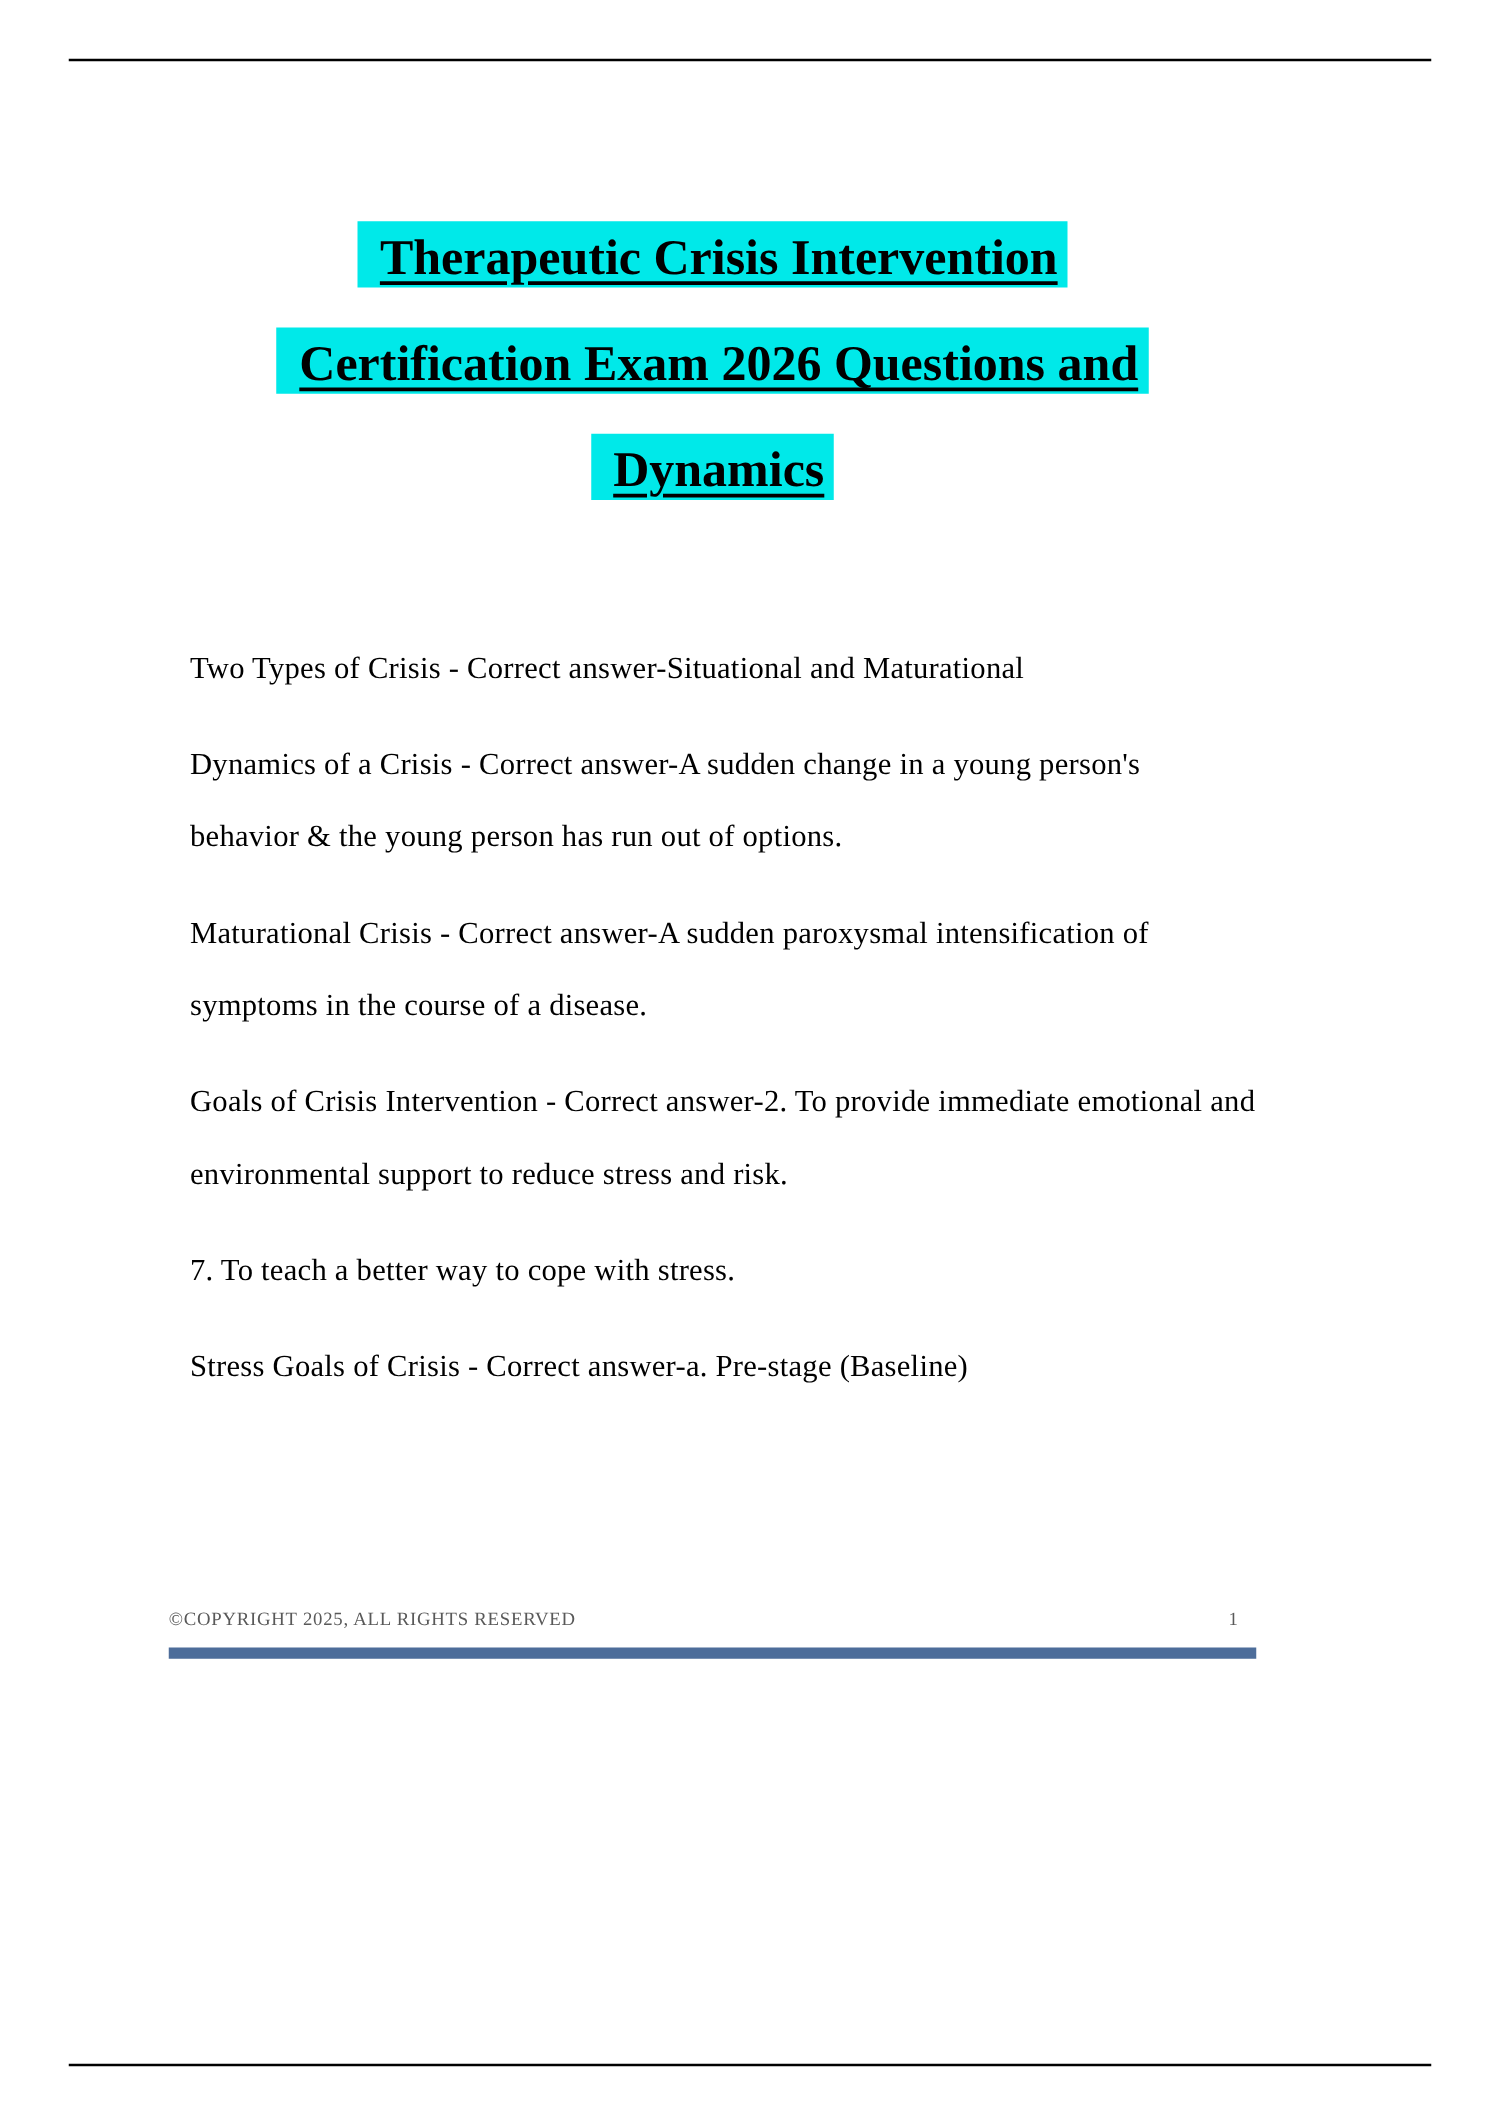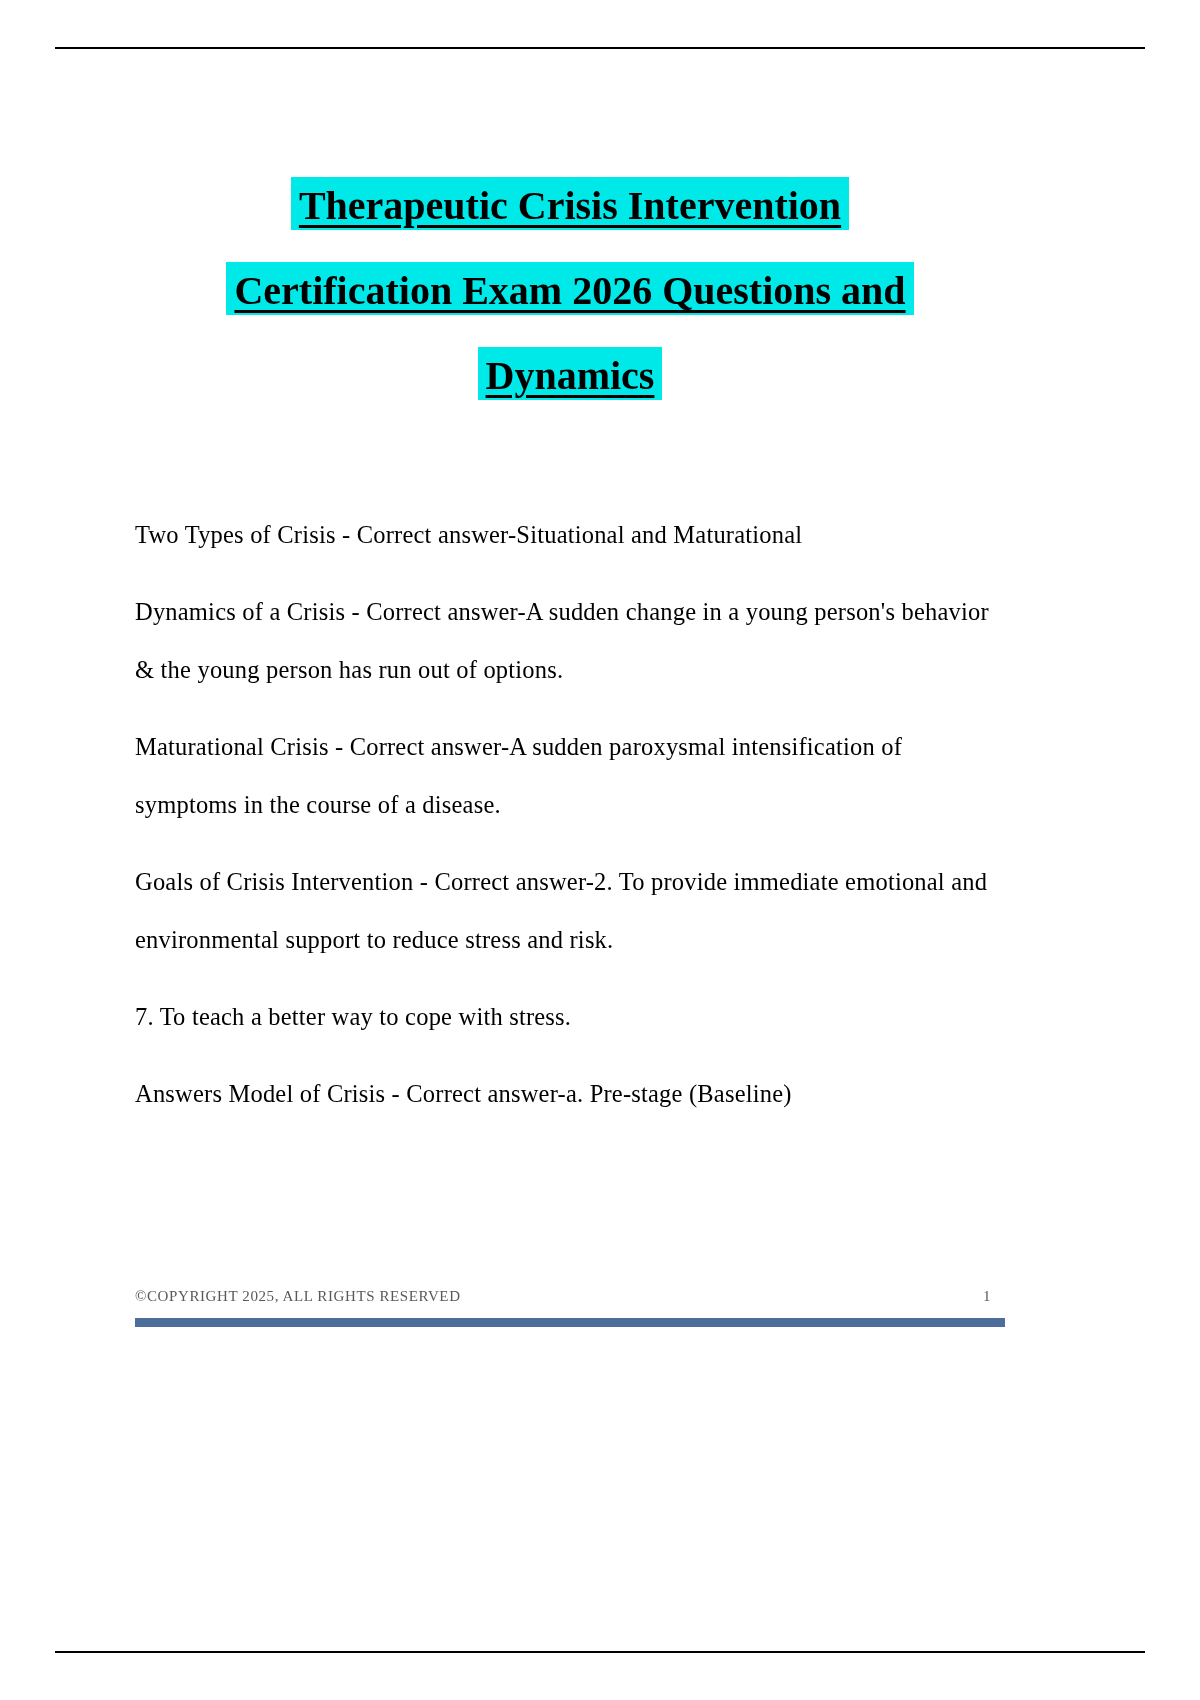--- a/index.html
+++ b/index.html
@@ -41,32 +41,33 @@
     font-size: 40px;
     font-weight: bold;
     line-height: 85px;
   }
   .doc-title .title-line { display: block; }
   .doc-title .hl {
     background: var(--highlight);
     text-decoration: underline;
     text-decoration-thickness: 3px;
     text-underline-offset: 6px;
-    padding: 6px 8px 2px 8px;
+    padding: 6px 8px 2px 18px;
     box-decoration-break: clone;
   }
 
   .body-text {
     margin-top: 88px;
   }
   .body-text p {
     font-size: 24.5px;
     line-height: 58px;
     margin-bottom: 19px;
     letter-spacing: 0.2px;
+    margin-left: 17px;
   }
 
   .footer-bar {
     position: absolute;
     top: 1318px;
     left: 135px;
     width: 870px;
     height: 9px;
     background: var(--bar);
   }
@@ -98,21 +99,21 @@
     <span class="title-line"><span class="hl">Certification Exam 2026 Questions and</span></span>
     <span class="title-line"><span class="hl">Dynamics</span></span>
   </h1>
 
   <div class="body-text">
     <p>Two Types of Crisis - Correct answer-Situational and Maturational</p>
     <p>Dynamics of a Crisis - Correct answer-A sudden change in a young person's behavior &amp; the young person has run out of options.</p>
     <p>Maturational Crisis - Correct answer-A sudden paroxysmal intensification of symptoms in the course of a disease.</p>
     <p>Goals of Crisis Intervention - Correct answer-2. To provide immediate emotional and environmental support to reduce stress and risk.</p>
     <p>7. To teach a better way to cope with stress.</p>
-    <p>Answers Model of Crisis - Correct answer-a. Pre-stage (Baseline)</p>
+    <p>Stress Goals of Crisis - Correct answer-a. Pre-stage (Baseline)</p>
   </div>
 
 </div>
 
 <div class="footer-bar"></div>
 
 <div class="footer-meta">
   <span>©COPYRIGHT 2025, ALL RIGHTS RESERVED</span>
   <span class="page-num">1</span>
 </div>

